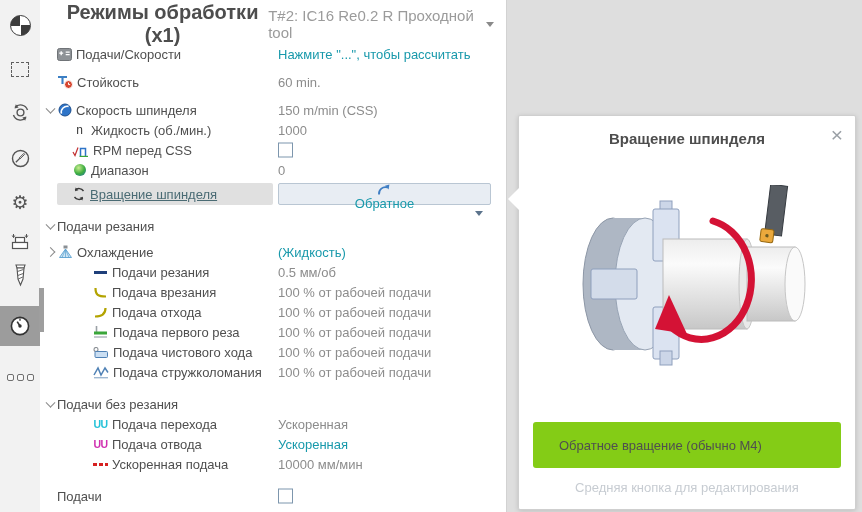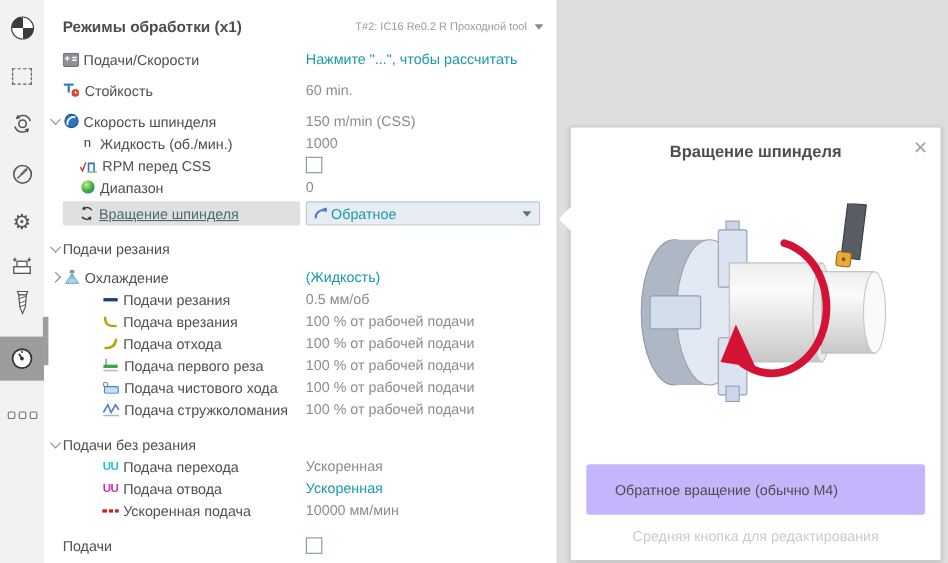--- a/index.html
+++ b/index.html
@@ -14,22 +14,22 @@
             background:conic-gradient(#fff 0 25%,#3c3c3c 25% 50%,#fff 50% 75%,#3c3c3c 75%);}
   .marquee{width:16px;height:13px;border:1px dashed #5f5f5f;}
   .gearglyph{font-family:"DejaVu Sans",sans-serif;font-size:19px;color:#555;line-height:1;}
   .dots{display:flex;gap:3px;}
   .dots i{width:5px;height:5px;border:1px solid #6f6f6f;border-radius:2px;background:#f8f8f8;}
 
   
   .panel{position:absolute;left:40px;top:0;width:467px;height:512px;background:#fff;border-right:1px solid #d2d2d2;box-sizing:border-box;}
   .vthumb{position:absolute;left:-1px;top:288px;width:5px;height:44px;background:#9e9e9e;}
   .phead{display:flex;justify-content:space-between;align-items:center;padding:14px 12px 0 17px;height:20px;}
-  .ptitle{font-weight:bold;font-size:14px;color:#4d4d4d;text-align:center;}
-  .toolsel{display:flex;align-items:center;gap:7px;color:#9b9b9b;font-size:10px;cursor:pointer;}
+  .ptitle{font-weight:bold;font-size:20px;color:#4d4d4d;text-align:center;}
+  .toolsel{display:flex;align-items:center;gap:7px;color:#9b9b9b;font-size:15px;cursor:pointer;}
   .caret{width:0;height:0;border-left:4px solid transparent;border-right:4px solid transparent;border-top:5px solid #8a8a8a;}
 
   .row{position:relative;height:20px;display:flex;align-items:center;}
   .mt2{margin-top:2px}.mt6{margin-top:6px}.mt8{margin-top:8px}.mt10{margin-top:10px}.mt12{margin-top:12px}
   .r-top{padding-left:17px}
   .r-exp{padding-left:17px}
   .r-child{padding-left:32px}
   .r-feed{padding-left:53px}
   .lblwrap{display:flex;align-items:center;gap:4px;}
   .b{font-weight:normal;}
@@ -43,31 +43,31 @@
   .nlet{font-size:12px;color:#3a3a3a;}
   .sphere{width:12px;height:12px;border-radius:50%;background:radial-gradient(circle at 38% 32%,#c8ec8f,#3fae3f 52%,#1f6fae 100%);}
   .uu{font-weight:bold;font-size:10.5px;letter-spacing:-0.5px;}
   .uu.cyan{color:#25c2d8}.uu.mag{color:#d02fb0}
   .dash3{width:15px;height:3px;background:repeating-linear-gradient(90deg,#d62020 0 4px,transparent 4px 6px);}
   .cutline{width:13px;height:3px;background:#1f3f7a;}
 
   .rowsel{height:24px;}
   .selpill{display:flex;align-items:center;gap:4px;background:#e0e0e0;border-radius:2px;height:22px;width:216px;padding-left:14px;box-sizing:border-box;}
   .sellink{color:#4a6b74;text-decoration:underline;}
-  .dd{position:absolute;left:238px;right:15px;top:50%;transform:translateY(-50%);height:22px;background:#e8edf3;border:1px solid #b9c6d3;border-radius:2px;display:flex;align-items:center;padding:0 7px 0 5px;box-sizing:border-box;cursor:pointer;}
+  .dd{position:absolute;left:238px;right:15px;top:50%;transform:translateY(-50%);height:22px;background:#e8edf3;border:1px solid #b9c6d3;border-radius:2px;display:flex;align-items:center;padding:0 7px 0 5px;box-sizing:border-box;cursor:pointer;flex-direction:column;}
   .dd .caret{margin-left:auto;border-top-color:#5b738c;}
 
   
   .popup{position:absolute;left:518px;top:115px;width:338px;height:395px;background:#fff;border:1px solid #cfcfcf;border-radius:2px;
          box-shadow:0 1px 5px rgba(0,0,0,.14);display:flex;flex-direction:column;box-sizing:border-box;}
   .pointer{position:absolute;left:-11px;top:72px;width:0;height:0;border-top:11px solid transparent;border-bottom:11px solid transparent;border-right:11px solid #fff;}
   .pop-title{margin-top:14px;text-align:center;font-weight:bold;font-size:15px;color:#4d4d4d;}
   .pop-close{position:absolute;right:12px;top:8px;font-size:21px;color:#9aa0a6;cursor:pointer;line-height:1;}
   .illus{flex:1;display:flex;align-items:center;justify-content:center;}
-  .capbox{margin:0 14px;height:46px;background:#c4b5fd;border-radius:3px;display:flex;align-items:center;padding-left:26px;color:#4f4f4f;}
+  .capbox{margin:0 14px;height:46px;background:#84cc16;border-radius:3px;display:flex;align-items:center;padding-left:26px;color:#4f4f4f;}
   .hint{margin:12px 0 14px;text-align:center;color:#c7ccd2;}
 </style>
 </head>
 <body>
 
 <div class="sidebar">
   <div class="sbi" style="top:10px">
       <span class="quadrant"></span>
     </div>
   <div class="sbi" style="top:54px">

